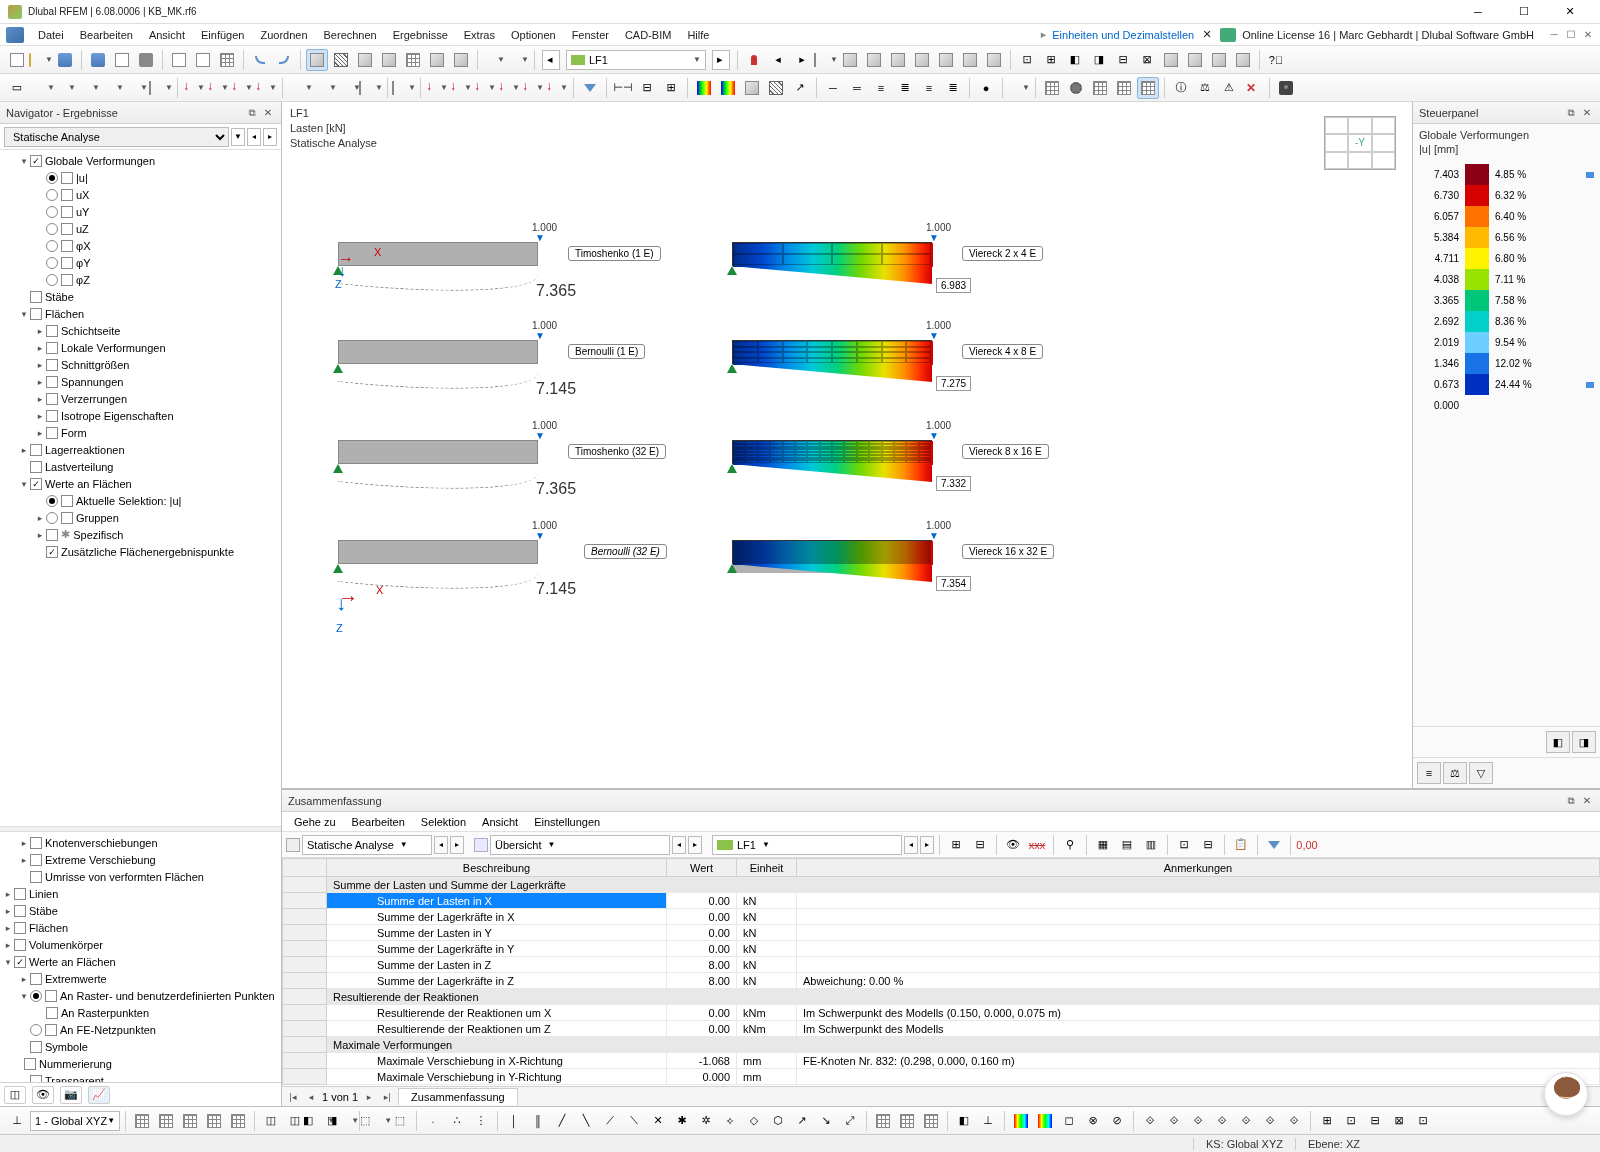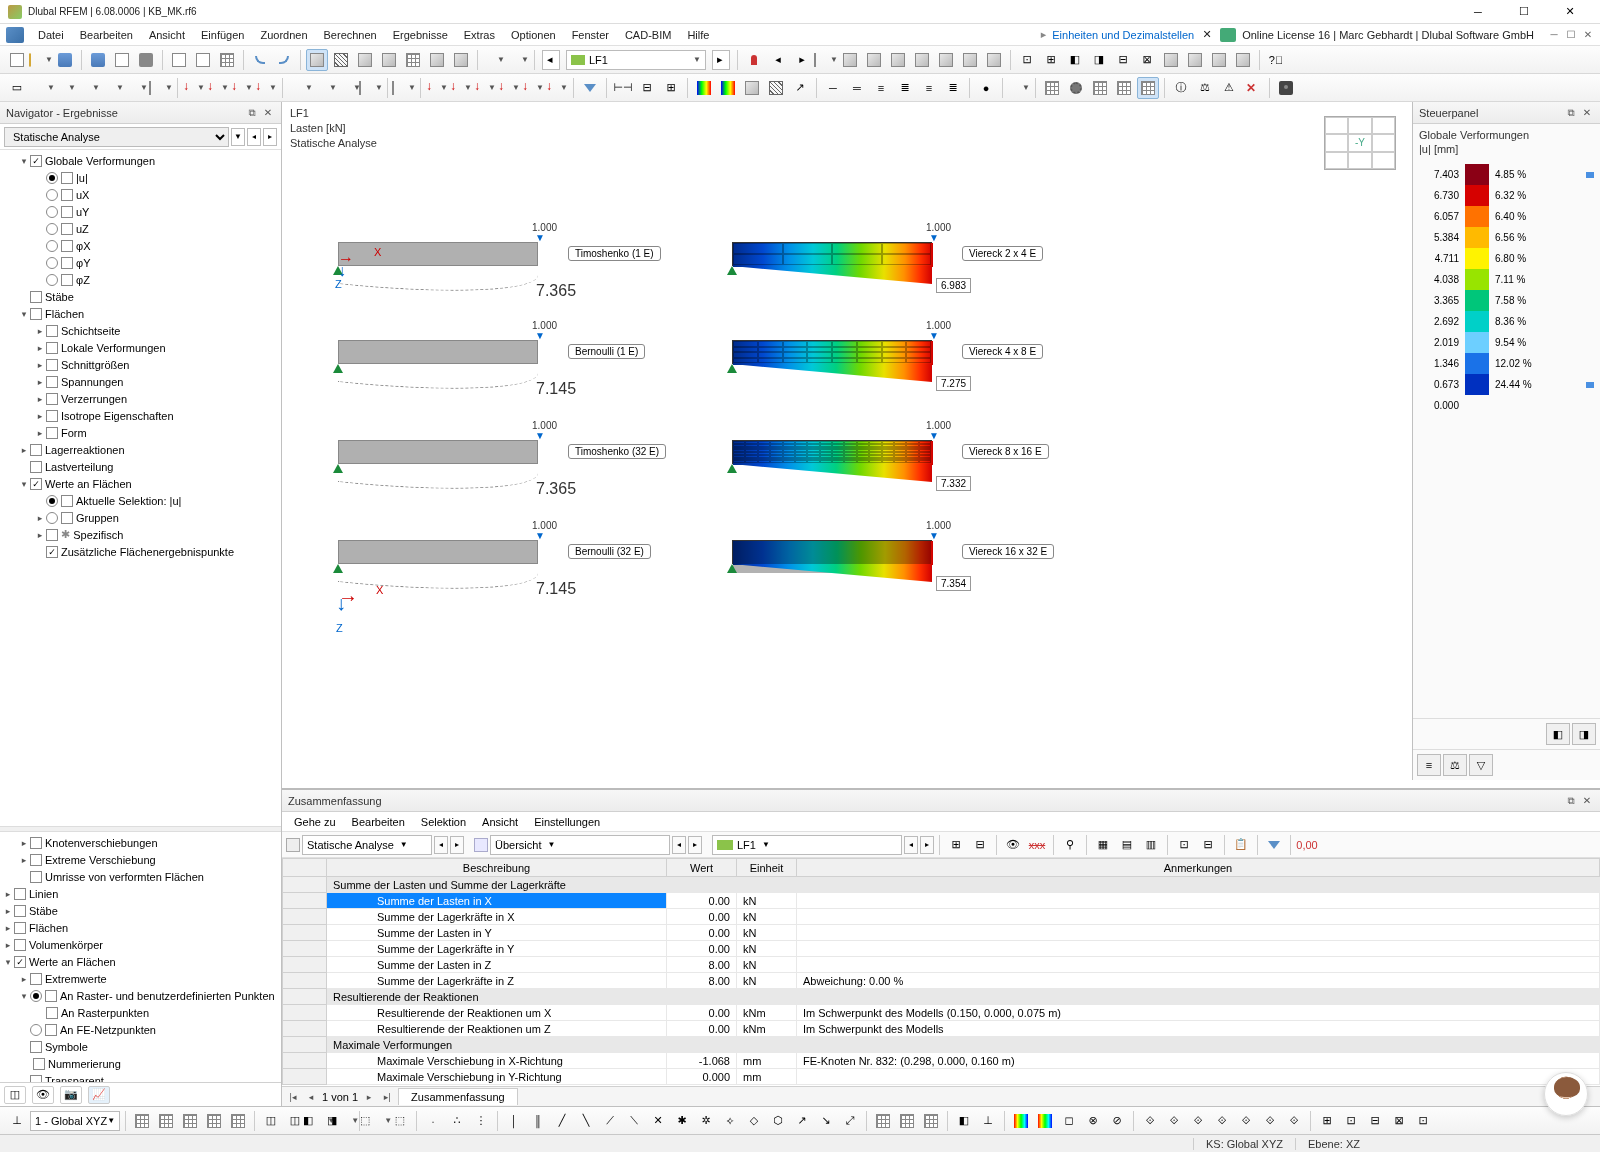--- a/index.html
+++ b/index.html
@@ -101,21 +101,21 @@
 .legend-row { display: flex; align-items: center; height: 21px; }
 .legend-val { width: 40px; text-align: right; font-size: 10px; }
 .legend-swatch { width: 24px; height: 21px; margin: 0 6px; }
 .legend-pct { font-size: 10px; }
 .legend-ind { width: 8px; height: 6px; background: #4a90e2; margin-left: auto; }
 .steuer-foot { display: flex; gap: 2px; padding: 4px; border-top: 1px solid #ddd; justify-content: flex-end; }
 .steuer-foot2 { display: flex; gap: 2px; padding: 4px; border-top: 1px solid #ddd; }
 .sfbtn { width: 24px; height: 22px; border: 1px solid #bbb; background: #f0f0f0; display: flex; align-items: center; justify-content: center; cursor: pointer; font-size: 11px; }
 
 
-.summary { border-top: 2px solid #bbb; background: #fff; display: flex; flex-direction: column; height: 318px; margin-top: 8px; }
+.summary { border-top: 2px solid #bbb; background: #fff; display: flex; flex-direction: column; height: 318px; }
 .sum-menubar { height: 20px; display: flex; align-items: center; padding: 0 4px; border-bottom: 1px solid #e0e0e0; }
 .sum-menuitem { padding: 2px 8px; cursor: pointer; }
 .sum-toolbar { height: 26px; display: flex; align-items: center; padding: 0 4px; gap: 2px; border-bottom: 1px solid #e0e0e0; background: #fafafa; }
 .sum-combo { height: 20px; border: 1px solid #bbb; padding: 0 4px; display: flex; align-items: center; background: #fff; }
 .sum-combo .arrow { margin-left: 6px; font-size: 8px; }
 
 .sum-table { flex: 1; overflow: auto; }
 .sum-table table { width: 100%; border-collapse: collapse; }
 .sum-table th { background: #f0f0f0; border: 1px solid #d0d0d0; padding: 2px 6px; font-weight: normal; font-size: 11px; height: 18px; }
 .sum-table td { border: 1px solid #e8e8e8; padding: 1px 6px; font-size: 11px; height: 16px; }
@@ -679,21 +679,21 @@
           <span class="tree-toggle"></span>
           <span class="tree-radio"></span>
           <span class="tree-check"></span>
           <span class="tree-label">An FE-Netzpunkten</span>
         </div>
         <div class="tree-item" style="padding-left: 18px;">
           <span class="tree-toggle"></span>
           <span class="tree-check"></span>
           <span class="tree-label">Symbole</span>
         </div>
-        <div class="tree-item" style="padding-left: 21px;">
+        <div class="tree-item" style="padding-left: 12px;">
           <span class="tree-toggle"></span>
           <span class="tree-check"></span>
           <span class="tree-label">Nummerierung</span>
         </div>
         <div class="tree-item" style="padding-left: 18px;">
           <span class="tree-toggle"></span>
           <span class="tree-check"></span>
           <span class="tree-label">Transparent</span>
         </div>
       </div>
@@ -754,21 +754,21 @@
             <div style="position: absolute; left: 197px; top: -10px; color: rgb(0, 102, 204); font-size: 10px;">▼</div>
             <div class="beam-label" style="left: 230px; top: 4px;">Timoshenko (32 E)</div>
             <div class="beam-disp" style="position: absolute; left: 198px; top: 40px;">7.365</div>
             <div class="beam-support" style="left: -5px; top: 24px;"></div>
             <div style="position: absolute; left: 0px; top: 12px; width: 200px; height: 30px; border-bottom: 1px dashed rgb(136, 136, 136); border-radius: 0px 0px 100%; transform: skewY(6deg); transform-origin: left center;"></div>
           </div>
           <div style="position: absolute; left: 56px; top: 438px;">
             <div class="beam-simple"></div>
             <div class="beam-load" style="left: 194px; top: -20px; position: absolute;">1.000</div>
             <div style="position: absolute; left: 197px; top: -10px; color: rgb(0, 102, 204); font-size: 10px;">▼</div>
-            <div class="beam-label" style="left: 230px; top: 4px;">Bernoulli (32 E)</div>
+            <div class="beam-label" style="left: 246px; top: 4px; font-style: italic;">Bernoulli (32 E)</div>
             <div class="beam-disp" style="position: absolute; left: 198px; top: 40px;">7.145</div>
             <div class="beam-support" style="left: -5px; top: 24px;"></div>
             <div style="position: absolute; left: 0px; top: 12px; width: 200px; height: 30px; border-bottom: 1px dashed rgb(136, 136, 136); border-radius: 0px 0px 100%; transform: skewY(6deg); transform-origin: left center;"></div>
             <div style="position: absolute; left: 0px; top: 44px;">
               <span style="position:absolute;color:#c00;font-size:20px;font-weight:bold">→</span>
               <span style="position:absolute;left:38px;top:0;color:#c00">X</span>
               <span style="position:absolute;top:8px;left:-2px;color:#06c;font-size:20px;font-weight:bold">↓</span>
               <span style="position:absolute;top:38px;left:-2px;color:#06c">Z</span>
             </div>
           </div>

